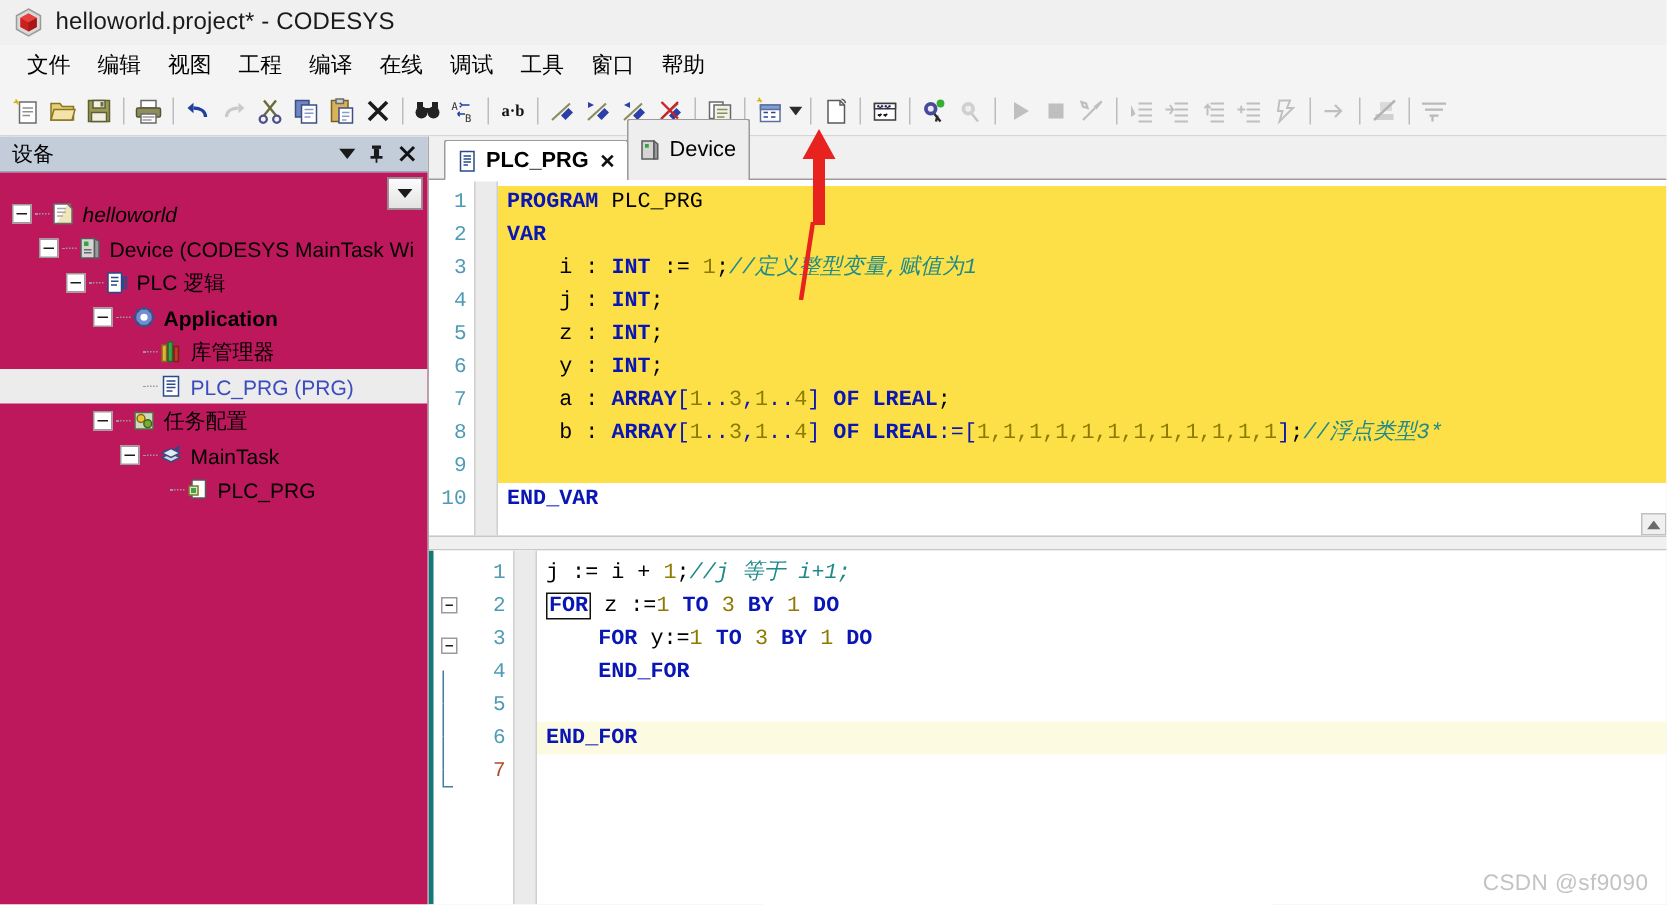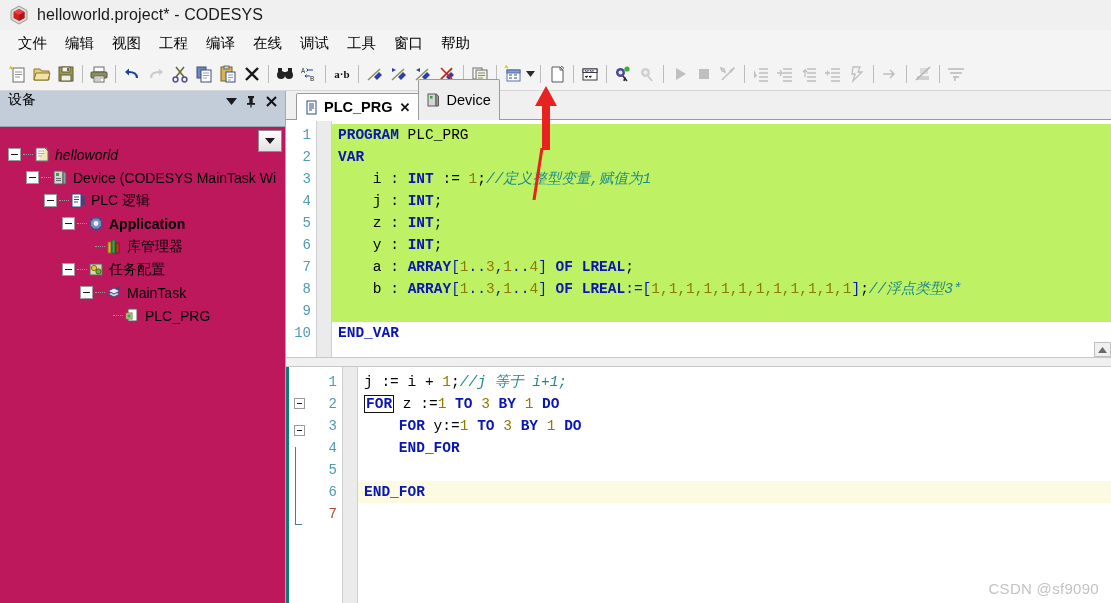--- a/index.html
+++ b/index.html
@@ -102,23 +102,24 @@
   .devpane {
     width: 286px;
     height: 100%;
     background: #ffffff;
     display: flex;
     flex-direction: column;
     border-right: 1px solid #a9a9a9;
     position: relative;
   }
   .dev-header {
-    height: 36px;
+    height: 24px;
     background: #c3ccd9;
     display: flex;
+    align-items: center;
     padding: 0 4px 0 8px;
     border-bottom: 1px solid #9aa6b5;
   }
   .dev-title {
     font-size: 14px;
     color: #000;
     flex: 1;
   }
   .dev-hdr-btn {
     width: 20px; height: 20px;
@@ -290,21 +291,21 @@
     overflow: hidden;
   }
   .ln { height: 22px; line-height: 22px; }
   .gutter .ln { padding-right: 3px; }
   .code-lines .ln {
     white-space: pre;
     padding-left: 6px;
     color: #000;
   }
   .code-lines .ln.hl { background: #fcfbe2; }
-  .decl-pane .code-lines .ln { background: #bef264; }
+  .decl-pane .code-lines .ln { background: #fde047; }
   .decl-pane .code-lines .ln.plain { background: #ffffff; }
 
   .k  { color: #0a16b4; font-weight: bold; }       
   .n  { color: #8d7a00; }                           
   .c  { color: #1f8a8a; font-style: italic; }       
   .p  { color: #0a16b4; }                           
   .t  { color: #000; }                           
 
   .fold-box {
     width: 11px; height: 11px;
@@ -785,20 +786,32 @@
           <span class="tree-icon">
             <svg width="18" height="17" viewBox="0 0 18 17">
               <rect x="3" y="4" width="3" height="11" fill="#e4b23c" stroke="#8a6a10"></rect>
               <rect x="7" y="2" width="3" height="13" fill="#3fa34f" stroke="#1f6a2a"></rect>
               <rect x="11" y="5" width="3" height="10" fill="#c0392b" stroke="#7a1f15"></rect>
             </svg>
           </span>
           <span class="tree-label">库管理器</span>
         </div>
 
+        <div class="tree-row selected">
+          <span class="tree-indent" style="width:76px"></span>
+          <span class="expander-spacer"></span>
+          <span class="dotted"></span>
+          <span class="tree-icon">
+            <svg width="18" height="17" viewBox="0 0 18 17">
+              <rect x="4" y="2" width="10" height="13" fill="#fff" stroke="#2a4a8a"></rect>
+              <path d="M6 5h6M6 7.2h6M6 9.4h6M6 11.6h4" stroke="#2a4a8a"></path>
+            </svg>
+          </span>
+          <span class="tree-label blue">PLC_PRG (PRG)</span>
+        </div>
 
         <div class="tree-row">
           <span class="tree-indent" style="width:58px"></span>
           <span class="expander"></span>
           <span class="dotted"></span>
           <span class="tree-icon">
             <svg width="18" height="17" viewBox="0 0 18 17">
               <rect x="3" y="3" width="12" height="11" fill="#cfd8c0" stroke="#5a6a4a"></rect>
               <circle cx="7" cy="7" r="2.6" fill="#e4c83c" stroke="#8a6a10"></circle>
               <circle cx="11.5" cy="10.5" r="2.6" fill="#7aa83c" stroke="#3a6a10"></circle>

